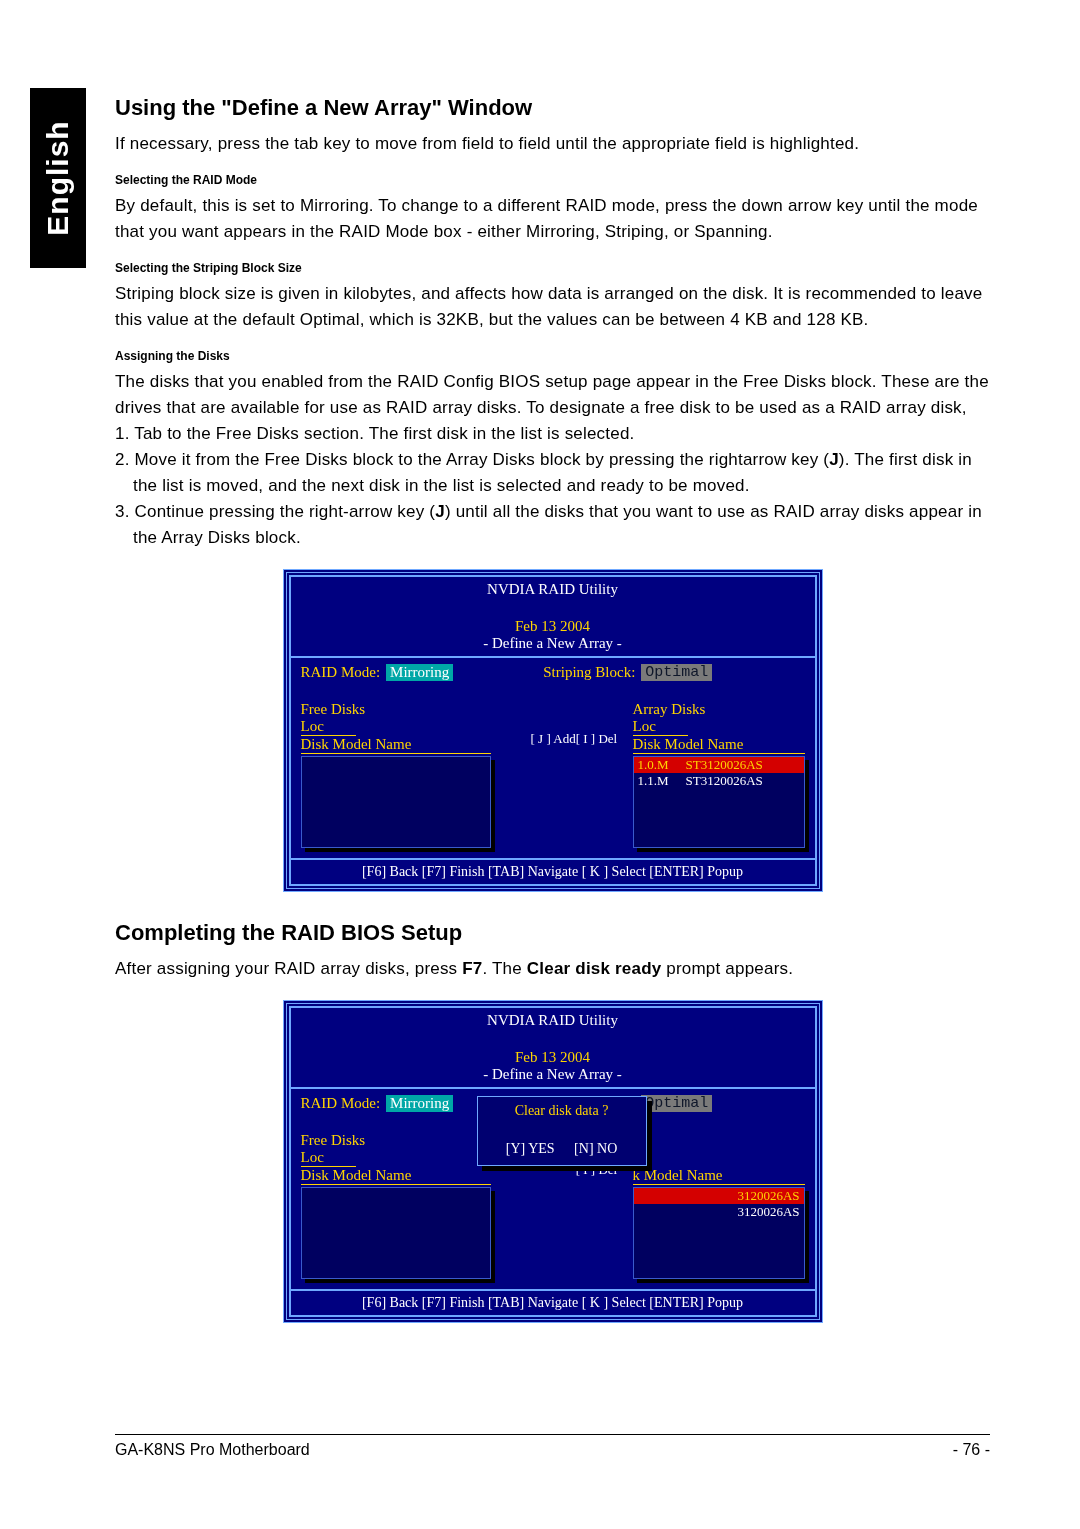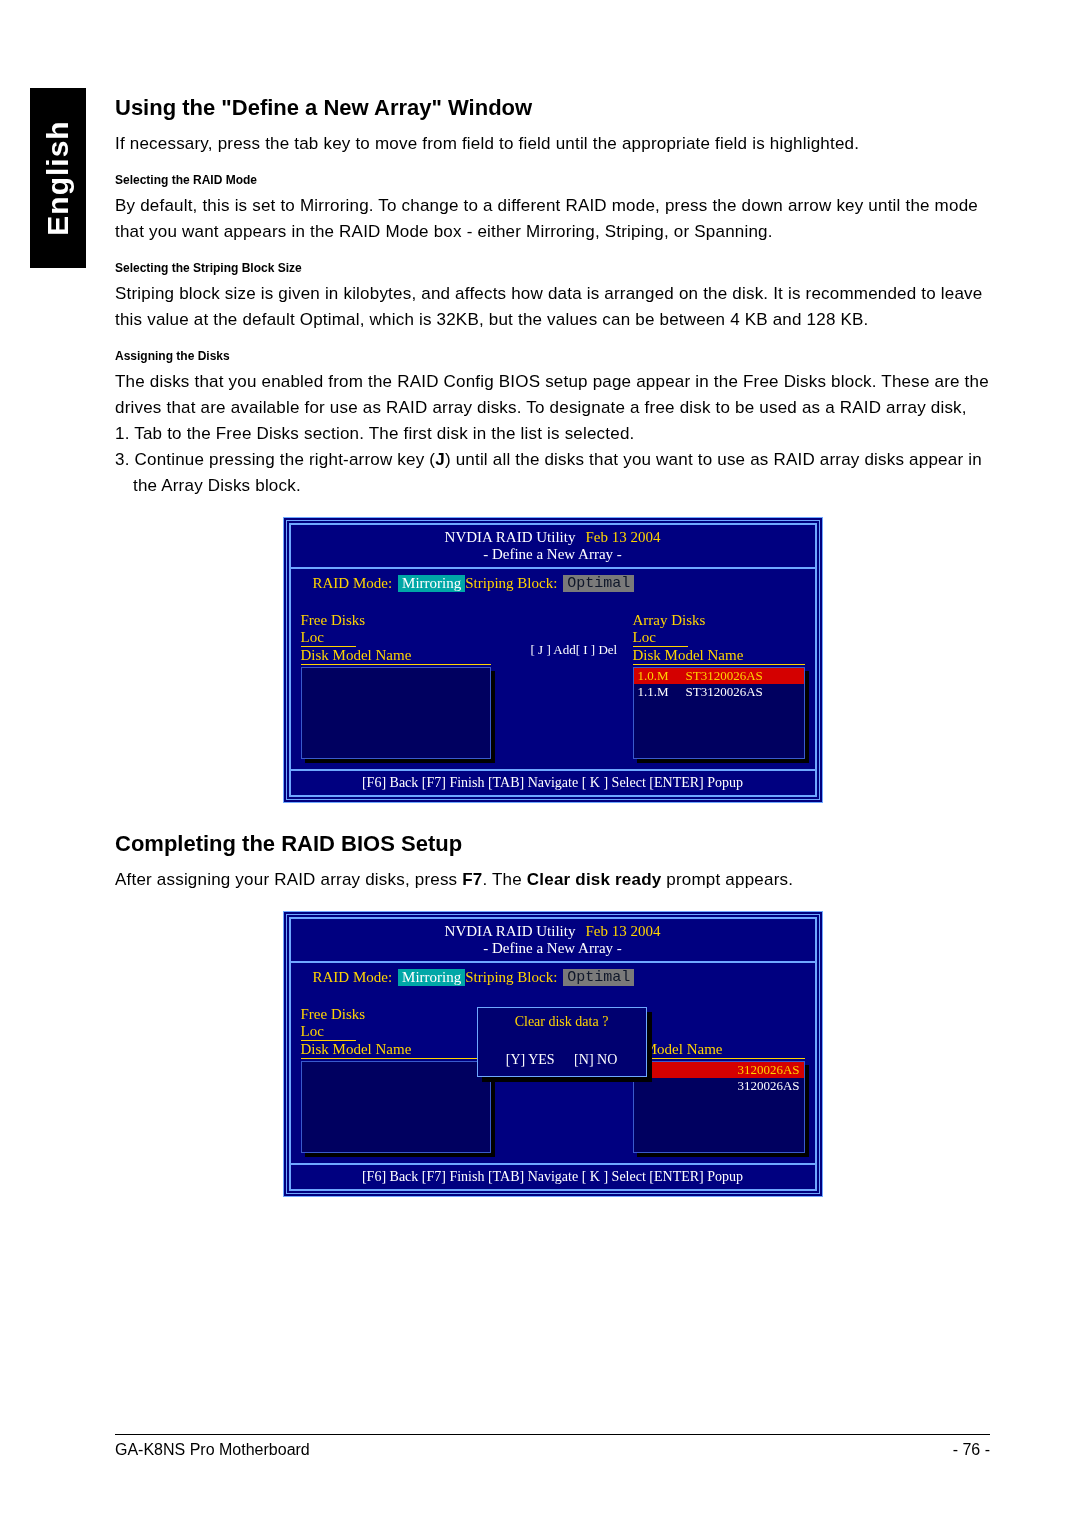--- a/index.html
+++ b/index.html
@@ -50,24 +50,24 @@
     font-family: "Times New Roman", serif;
     color: #fff;
     font-size: 15px;
   }
   .bios-inner {
     border: 2px solid #6fa8ff;
     margin: 2px;
     padding: 4px 0 0 0;
   }
   .bios-title { text-align: center; }
-  .bios-title-row { display: flex; justify-content: center; gap: 10px; }
+  .bios-title-row { display: flex; justify-content: center; gap: 20px; flex-direction: column; }
   .bios-yellow { color: #ffd400; }
   .bios-rowline { border-top: 2px solid #6fa8ff; margin-top: 4px; }
-  .bios-params { display: flex; padding: 6px 10px 2px 22px; }
+  .bios-params { display: flex; padding: 6px 10px 2px 10px; gap: 90px; }
   .param-pair { display:flex; align-items:center; gap:6px; }
   .val-mirror { background: #00a7a7; color:#fff; padding: 0 4px; }
   .val-optimal { background: #7a7a7a; color:#0f172a; padding: 0 4px; font-family: Liberation Mono, monospace; }
   .disks-row { display:flex; padding: 18px 10px 0 10px; gap: 40px; }
   .disk-col { flex: 1; }
   .disk-head { color: #ffd400; }
   .disk-sub { display:flex; color:#ffd400;flex-direction:column; }
   .disk-sub .loc { width: 55px; border-bottom:1px solid #ffd400; }
   .disk-sub .model { flex:1; border-bottom:1px solid #ffd400; }
   .disk-list {
@@ -133,20 +133,23 @@
   <div class="p">By default, this is set to Mirroring. To change to a different RAID mode, press the down arrow key until the mode that you want appears in the RAID Mode box - either Mirroring, Striping, or Spanning.</div>
 
   <div class="h2">Selecting the Striping Block Size</div>
   <div class="p">Striping block size is given in kilobytes, and affects how data is arranged on the disk. It is recommended to leave this value at the default Optimal, which is 32KB, but the values can be between 4 KB and 128 KB.</div>
 
   <div class="h2">Assigning the Disks</div>
   <div class="p">The disks that you enabled from the RAID Config BIOS setup page appear in the Free Disks block. These are the drives that are available for use as RAID array disks. To designate a free disk to be used as a RAID array disk,</div>
 
   <div class="li">1. Tab to the Free Disks section. The first disk in the list is selected.</div>
   <div class="li li-wrap">
+    <span>2. Move it from the Free Disks block to the Array Disks block by pressing the rightarrow key (</span><span style="font-family:Wingdings,Arial;font-weight:bold;">J</span><span>). The first disk in the list is moved, and the next disk in the list is selected and ready to be moved.</span>
+  </div>
+  <div class="li li-wrap">
     <span>3. Continue pressing the right-arrow key (</span><span style="font-family:Wingdings,Arial;font-weight:bold;">J</span><span>) until all the disks that you want to use as RAID array disks appear in the Array Disks block.</span>
   </div>
 
   <div class="bios-box">
     <div class="bios-inner">
       <div class="bios-title">
         <div class="bios-title-row">
           <span>NVDIA RAID Utility</span>
           <span class="bios-yellow">Feb 13 2004</span>
         </div>

